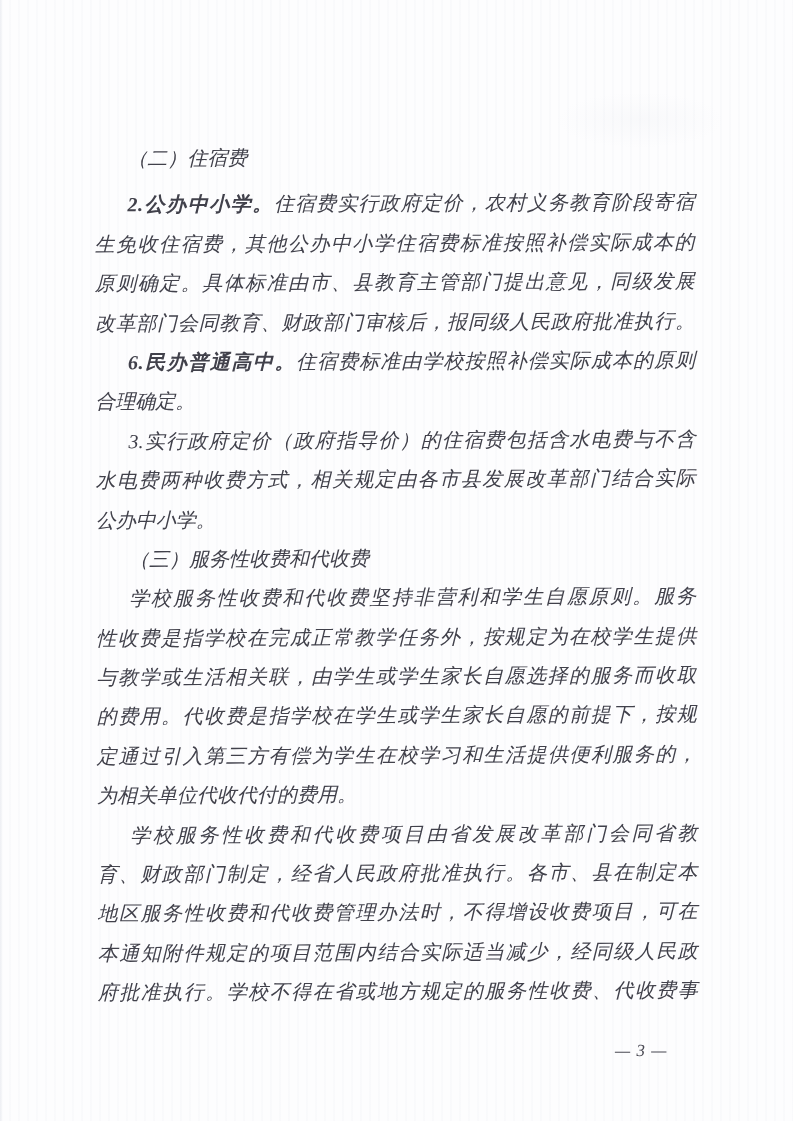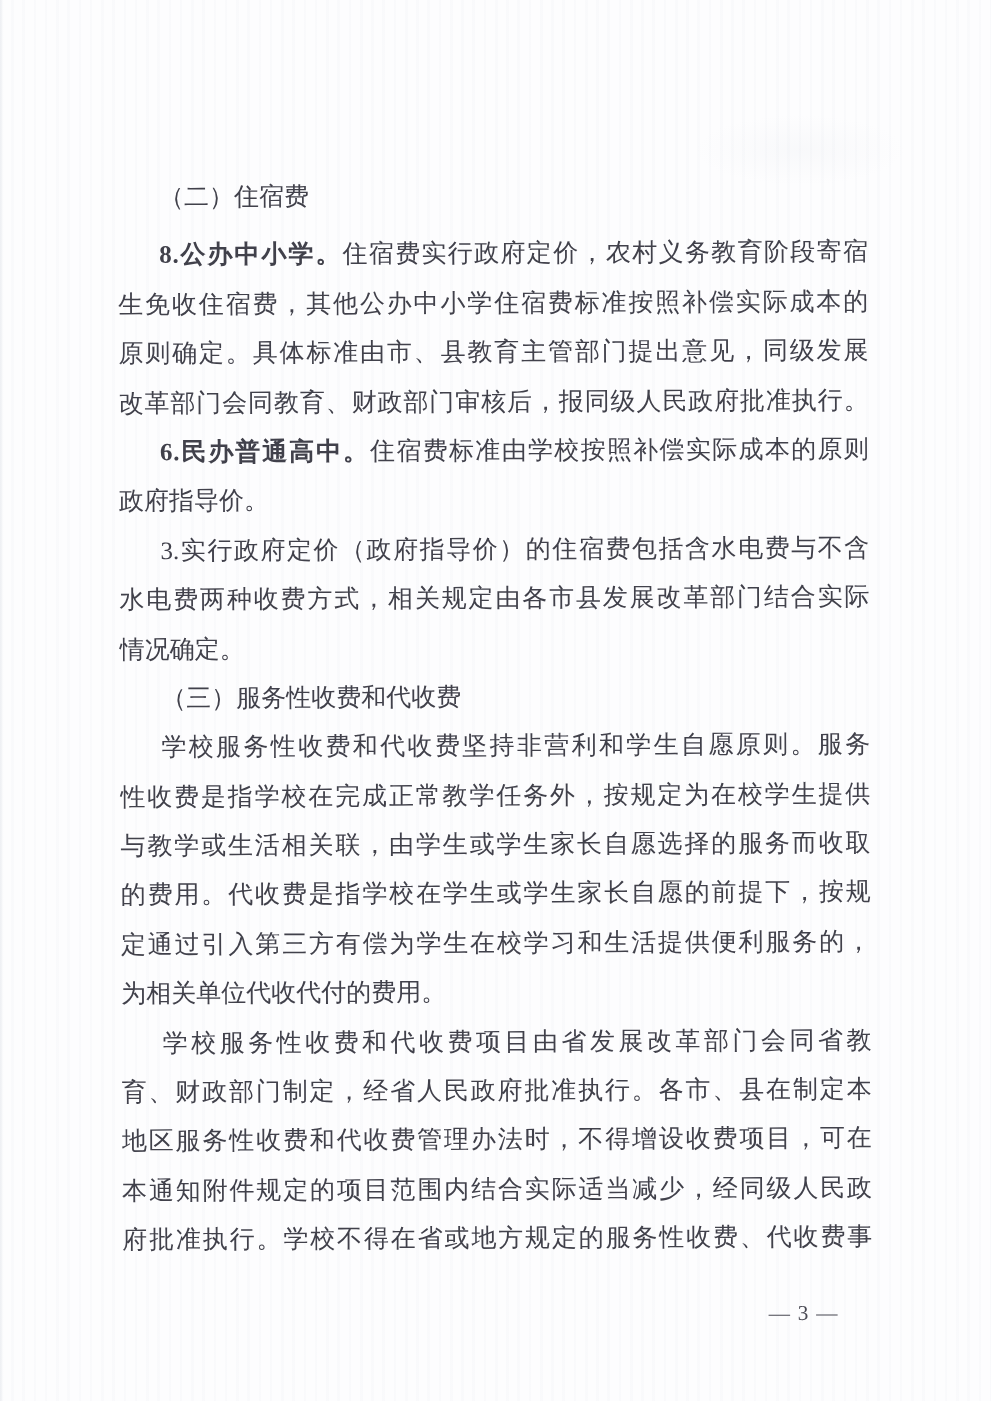--- a/index.html
+++ b/index.html
@@ -15,20 +15,21 @@
     height: 1121px;
     background-color: #fdfdfe;
     background-image:
       linear-gradient(90deg, rgba(185,192,205,0.18) 0px, rgba(185,192,205,0.0) 3px),
       repeating-linear-gradient(90deg,
         rgba(190,198,212,0.06) 0px, rgba(190,198,212,0.06) 2px,
         rgba(255,255,255,0) 2px, rgba(255,255,255,0) 9px),
       radial-gradient(ellipse 120px 40px at 640px 120px, rgba(205,210,220,0.10), rgba(255,255,255,0) 70%);
     font-family: "Liberation Serif", "DejaVu Serif", serif;
     color: #41414b;
+    font-style: italic;
   }
   .textblock {
     position: absolute;
     left: 96px;
     top: 138px;
     width: 600px;
     transform: rotate(-0.25deg);
     transform-origin: 50% 50%;
   }
   .line {
@@ -62,29 +63,29 @@
     color: #4a4a54;
     transform: rotate(-0.3deg);
   }
 </style>
 </head>
 <body>
 
 <div class="page" style="color: rgb(65, 65, 75); background-color: rgb(253, 253, 254);">
   <div class="textblock" id="lines-host">
       <div class="line indent gap-after"><span>（二）住宿费</span></div>
-      <div class="line indent fill"><span class="bold">8.公办中小学。</span><span>住宿费实行政府定价，农村义务教育阶段寄宿</span></div>
+      <div class="line indent fill"><span class="bold">2.公办中小学。</span><span>住宿费实行政府定价，农村义务教育阶段寄宿</span></div>
       <div class="line fill"><span>生免收住宿费，其他公办中小学住宿费标准按照补偿实际成本的</span></div>
       <div class="line fill"><span>原则确定。具体标准由市、县教育主管部门提出意见，同级发展</span></div>
       <div class="line fill"><span>改革部门会同教育、财政部门审核后，报同级人民政府批准执行。</span></div>
       <div class="line indent fill"><span class="bold">6.民办普通高中。</span><span>住宿费标准由学校按照补偿实际成本的原则</span></div>
-      <div class="line"><span>政府指导价。</span></div>
+      <div class="line"><span>合理确定。</span></div>
       <div class="line indent fill"><span>3.实行政府定价（政府指导价）的住宿费包括含水电费与不含</span></div>
       <div class="line fill"><span>水电费两种收费方式，相关规定由各市县发展改革部门结合实际</span></div>
-      <div class="line"><span>情况确定。</span></div>
+      <div class="line"><span>公办中小学。</span></div>
       <div class="line indent"><span>（三）服务性收费和代收费</span></div>
       <div class="line indent fill"><span>学校服务性收费和代收费坚持非营利和学生自愿原则。服务</span></div>
       <div class="line fill"><span>性收费是指学校在完成正常教学任务外，按规定为在校学生提供</span></div>
       <div class="line fill"><span>与教学或生活相关联，由学生或学生家长自愿选择的服务而收取</span></div>
       <div class="line fill"><span>的费用。代收费是指学校在学生或学生家长自愿的前提下，按规</span></div>
       <div class="line fill"><span>定通过引入第三方有偿为学生在校学习和生活提供便利服务的，</span></div>
       <div class="line"><span>为相关单位代收代付的费用。</span></div>
       <div class="line indent fill"><span>学校服务性收费和代收费项目由省发展改革部门会同省教</span></div>
       <div class="line fill"><span>育、财政部门制定，经省人民政府批准执行。各市、县在制定本</span></div>
       <div class="line fill"><span>地区服务性收费和代收费管理办法时，不得增设收费项目，可在</span></div>

